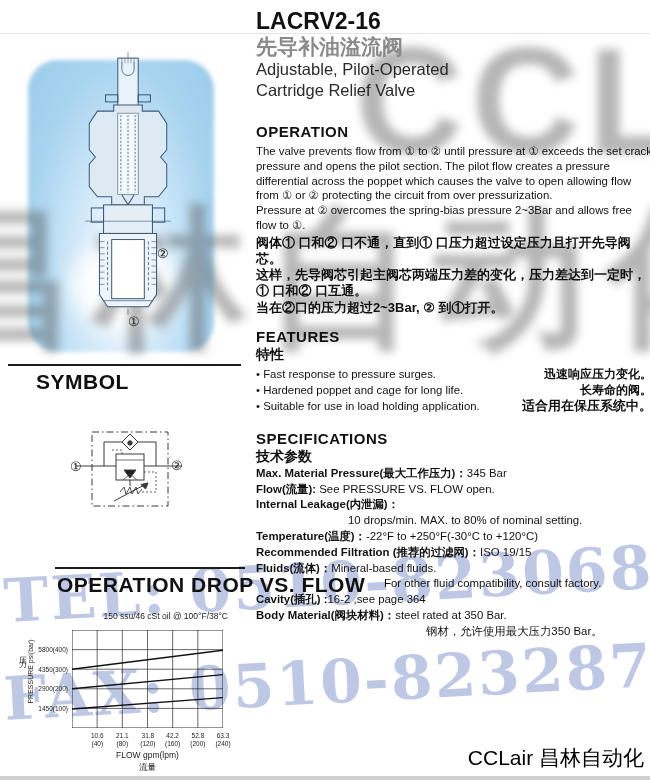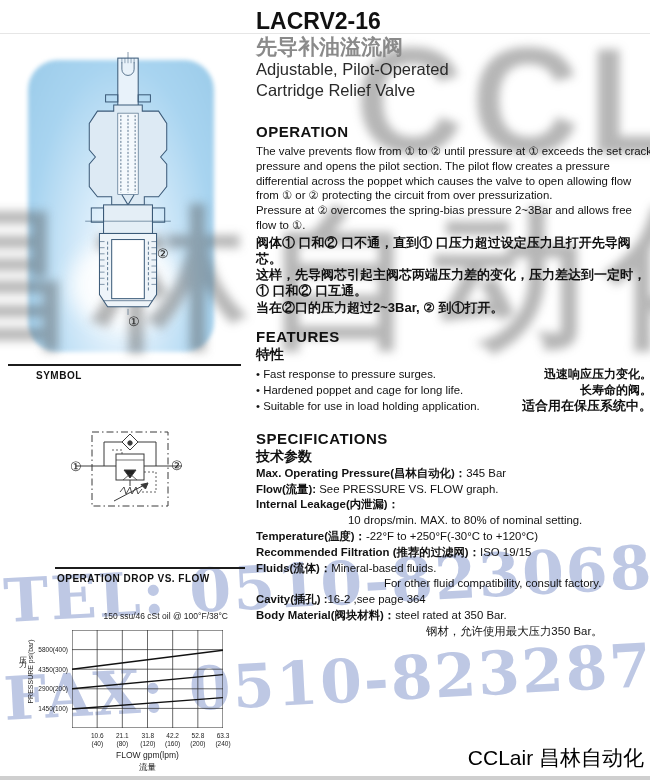--- a/index.html
+++ b/index.html
@@ -27,21 +27,21 @@
   .port-label{position:absolute;z-index:2;font-size:13px;color:#222;}
   #drawing-port2{left:157px;top:246px;}
   #drawing-port1{left:128px;top:314px;}
 
   .rule{position:absolute;background:#1c1c1c;z-index:2;}
   #rule-top{left:0;top:33px;width:650px;height:1px;background:#e6e6e6;}
   #rule-symbol{left:8px;top:364px;width:233px;height:2px;}
   #rule-chart{left:55px;top:567px;width:190px;height:2px;}
   #bottom-strip{left:0;top:776px;width:650px;height:4px;background:#cfcfcf;z-index:3;position:absolute;}
 
-  .sec-heading{position:absolute;z-index:2;font-weight:bold;font-size:10px;letter-spacing:.5px;color:#111;}
+  .sec-heading{position:absolute;z-index:2;font-weight:bold;font-size:21px;letter-spacing:.5px;color:#111;}
   #symbol-heading{left:36px;top:370px;}
   #chart-title{left:57px;top:573px;}
 
   .symbol-svg{position:absolute;left:60px;top:426px;z-index:2;}
   #symbol-port1{left:70px;top:459px;}
   #symbol-port2{left:171px;top:458px;}
 
   
   .chart{position:absolute;left:10px;top:598px;width:240px;height:182px;z-index:2;}
   .chart-subtitle{position:absolute;left:38px;top:13px;width:180px;text-align:right;
@@ -233,22 +233,22 @@
       </div>
       <div class="feat-row big">
         <span class="feat-en">• Suitable for use in load holding application.</span>
         <span class="feat-cn">适合用在保压系统中。</span>
       </div>
     </div>
 
     <div class="h2 h2-spec">SPECIFICATIONS</div>
     <div class="h2-cn">技术参数</div>
     <div class="spec-rows">
-      <div class="spec-row"><span class="b">Max. Operating Pressure(昌林自动化)：</span><span>345 Bar</span></div>
-      <div class="spec-row"><span class="b">Flow(流量):</span><span> See PRESSURE VS. FLOW graph.</span></div>
+      <div class="spec-row"><span class="b">Max. Material Pressure(最大工作压力)：</span><span>345 Bar</span></div>
+      <div class="spec-row"><span class="b">Flow(流量):</span><span> See PRESSURE VS. FLOW open.</span></div>
       <div class="spec-row"><span class="b">Internal Leakage(内泄漏)：</span><span></span></div>
       <div class="spec-row ind1"><span class="b"></span><span>10 drops/min. MAX. to 80% of nominal setting.</span></div>
       <div class="spec-row"><span class="b">Temperature(温度)：</span><span>-22°F to +250°F(-30°C to +120°C)</span></div>
       <div class="spec-row"><span class="b">Recommended Filtration (推荐的过滤网)：</span><span>ISO 19/15</span></div>
       <div class="spec-row"><span class="b">Fluids(流体)：</span><span>Mineral-based fluids.</span></div>
       <div class="spec-row ind2"><span class="b"></span><span>For other fluid compatibility, consult factory.</span></div>
       <div class="spec-row"><span class="b">Cavity(插孔) :</span><span>16-2 ,see page 364</span></div>
       <div class="spec-row"><span class="b">Body Material(阀块材料)：</span><span>steel rated at 350 Bar.</span></div>
       <div class="spec-row ind3"><span class="b"></span><span>钢材，允许使用最大压力350 Bar。</span></div>
     </div>

